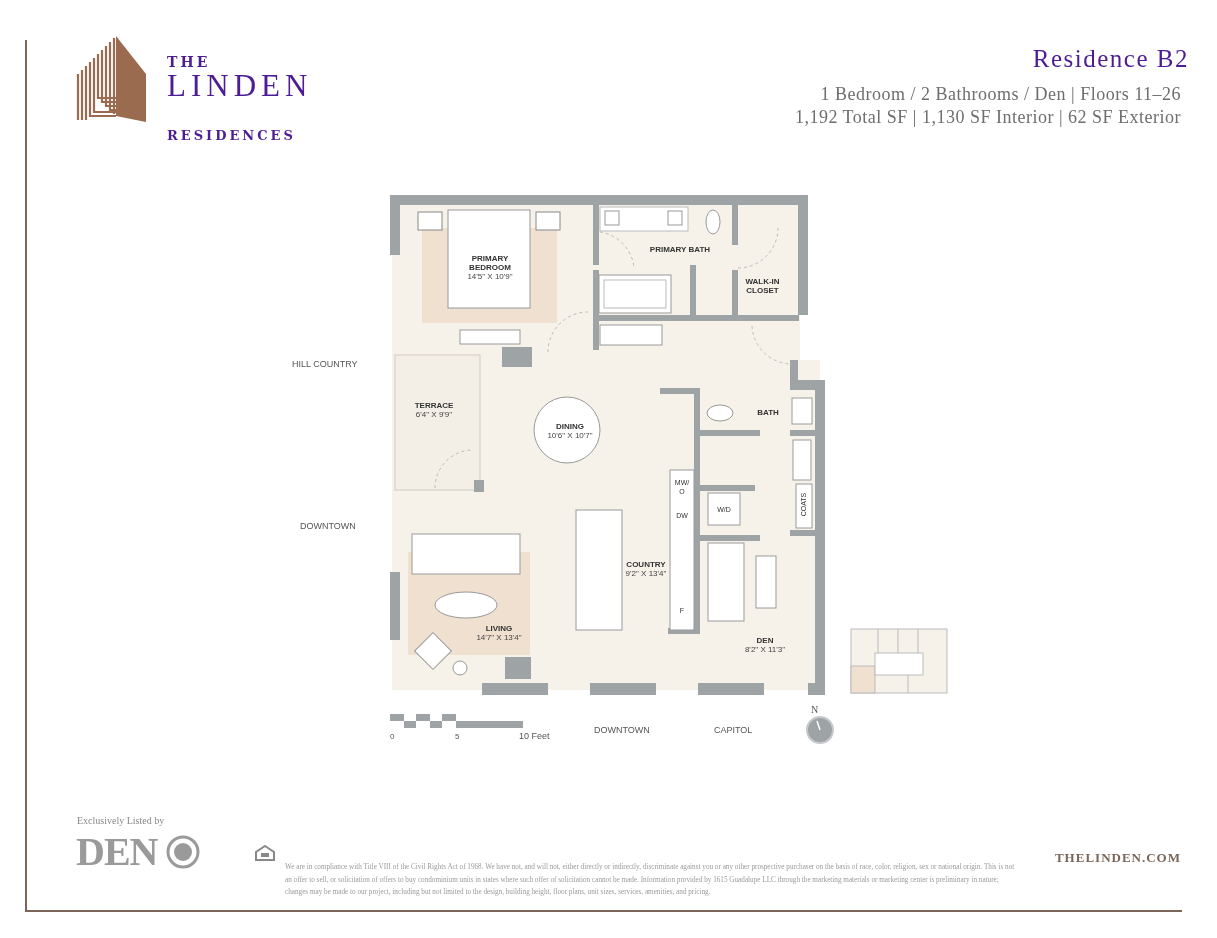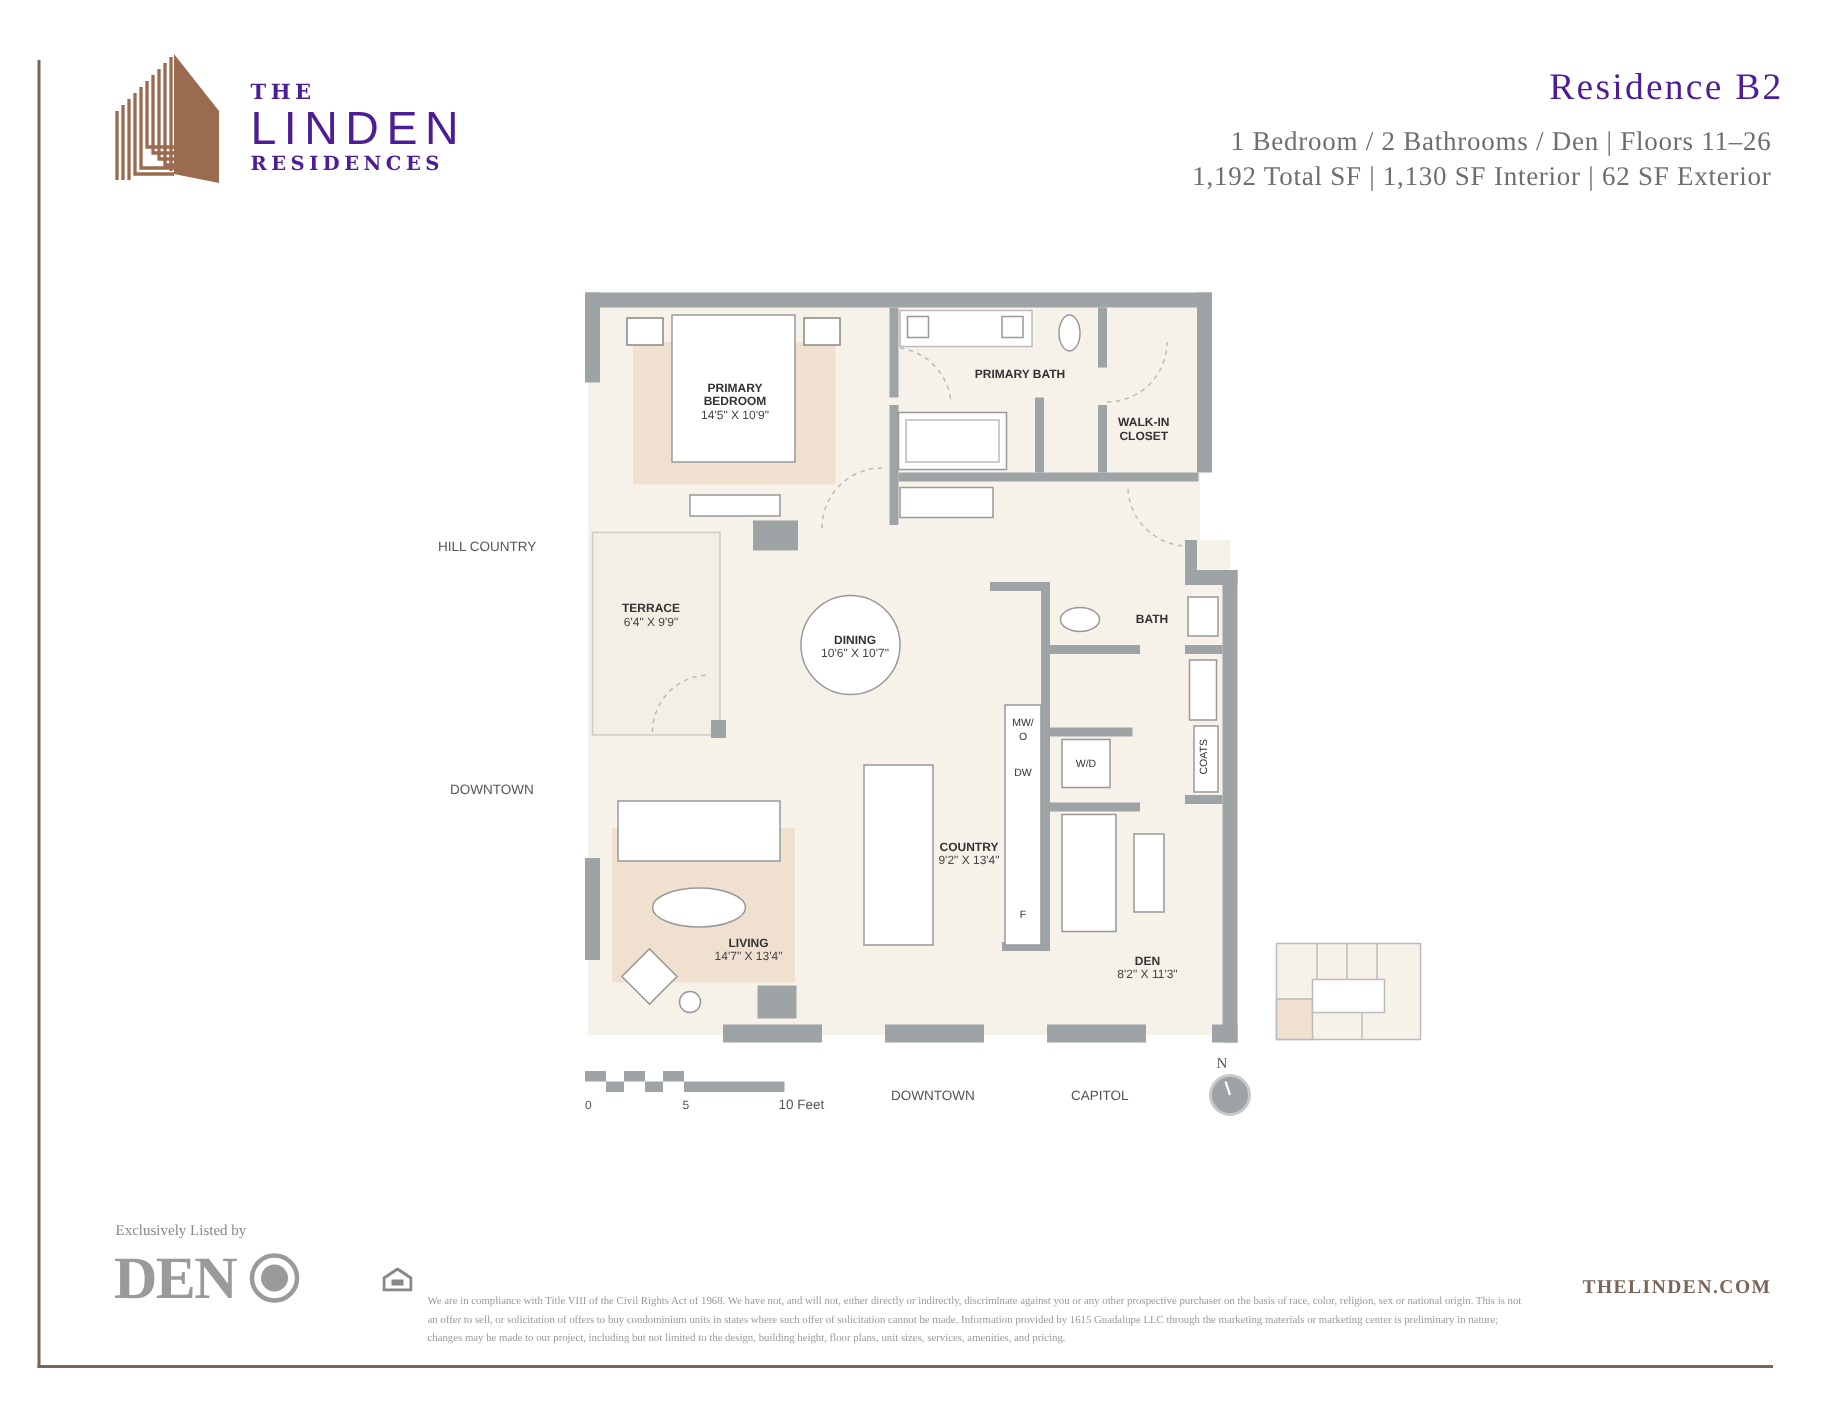--- a/index.html
+++ b/index.html
@@ -2,22 +2,22 @@
 <html><head>
 <meta charset="utf-8">
 <style>
   html,body{margin:0;padding:0;background:#fff;}
   body{width:1217px;height:938px;position:relative;overflow:hidden;font-family:"Liberation Sans",sans-serif;}
   .frame-left{position:absolute;left:25px;top:40px;width:2px;height:872px;background:#7a6658;}
   .frame-bottom{position:absolute;left:25px;top:910px;width:1157px;height:2px;background:#7a6658;}
   .logo{position:absolute;left:74px;top:34px;width:260px;height:92px;}
   .logo-text{position:absolute;left:93px;top:20px;font-family:"DejaVu Serif",serif;color:#4c1d95;}
   .logo-the{font-size:14px;letter-spacing:3px;font-weight:bold;}
-  .logo-linden{font-size:31px;letter-spacing:5px;line-height:32px;font-family:Liberation Sans, sans-serif;}
-  .logo-res{font-size:13px;letter-spacing:3px;font-weight:bold;}
+  .logo-linden{font-size:31px;letter-spacing:5px;line-height:32px;font-family:Liberation Serif, serif;}
+  .logo-res{font-size:13px;letter-spacing:3px;font-weight:bold;margin-top:26px;}
   .title{position:absolute;right:28px;top:45px;text-align:right;font-family:"Liberation Serif",serif;color:#4c1d95;font-size:25px;letter-spacing:1.5px;}
   .sub{position:absolute;right:36px;text-align:left;font-family:"Liberation Serif",serif;color:#6e6e6e;font-size:18px;letter-spacing:0.5px;}
   .plan{position:absolute;left:280px;top:190px;width:600px;height:560px;}
   .room-label{position:absolute;font-size:8px;font-weight:bold;color:#333;text-align:center;line-height:9px;}
   .room-dim{font-weight:normal;font-size:8px;color:#444;}
   .dir{position:absolute;font-size:9px;color:#555;}
   .keyplan{position:absolute;left:850px;top:628px;width:98px;height:66px;}
   .listed{position:absolute;left:77px;top:815px;font-family:"Liberation Serif",serif;font-size:10px;color:#888;}
   .den-logo{position:absolute;left:76px;top:828px;font-family:"Liberation Serif",serif;font-weight:bold;font-size:40px;color:#9a9a9a;letter-spacing:-1px;}
   .disclaimer{position:absolute;left:285px;top:829px;width:735px;font-family:"Liberation Serif",serif;font-size:7.2px;line-height:12.5px;color:#9a9a9a;margin-top:32px;}

